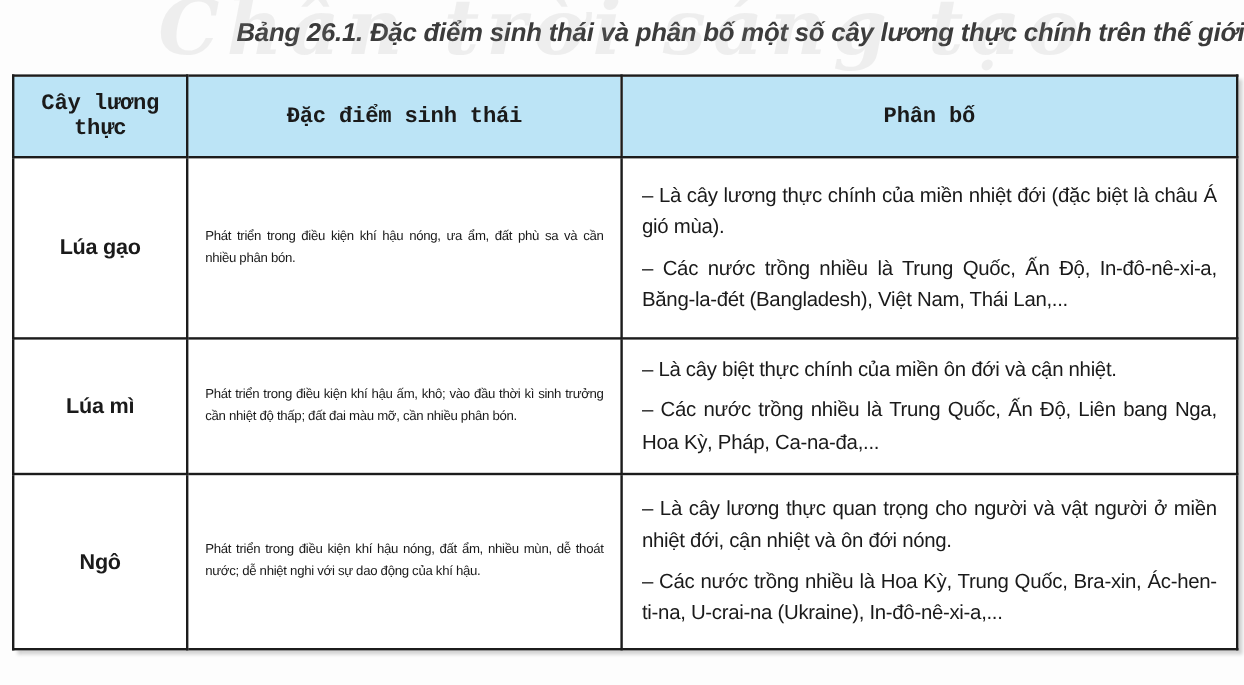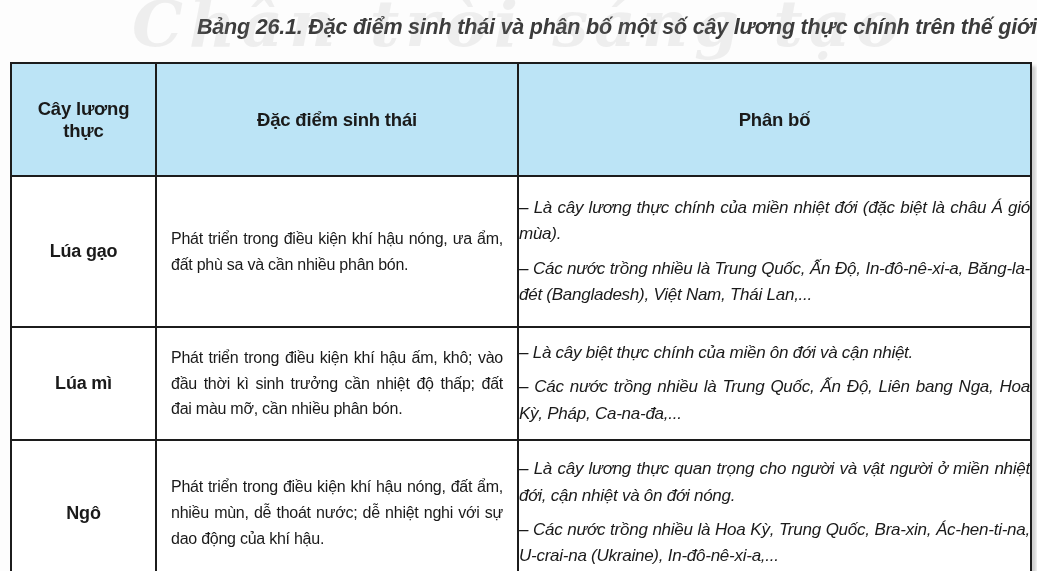--- a/index.html
+++ b/index.html
@@ -54,21 +54,21 @@
     box-shadow: 4px 4px 3px rgba(0,0,0,0.18);
     z-index: 1;
   }
   .crops th, .crops td {
     border: 2px solid #1c1c1c;
     overflow: hidden;
   }
   .crops col.c1 { width: 145px; }
   .crops col.c2 { width: 362px; }
   .crops col.c3 { width: 513px; }
-  .crops thead tr { height: 113px; }
+  .crops thead tr { height: 68px; font-family: Liberation Mono, monospace; }
   .crops thead th {
     background: #bce4f6;
     font-weight: bold;
     font-size: 18.5px;
     text-align: center;
     vertical-align: middle;
     padding: 0 18px;
     letter-spacing: -0.2px;
   }
   tr.row-rice  { height: 151px; }
@@ -78,32 +78,31 @@
     text-align: center;
     vertical-align: middle;
     font-weight: bold;
     font-size: 18px;
     letter-spacing: -0.2px;
   }
   td.eco-cell {
     text-align: justify;
     vertical-align: middle;
     padding: 6px 14px;
-    font-size: 16px;
+    font-size: 11px;
     line-height: 1.62;
     letter-spacing: -0.25px;
   }
   td.dist-cell {
     text-align: justify;
     vertical-align: middle;
-    padding: 4px 0;
+    padding: 4px 16px;
     font-size: 17px;
     line-height: 1.55;
     letter-spacing: -0.25px;
-    font-style: italic;
   }
   td.dist-cell p { margin: 8px 0; }
 </style>
 </head>
 <body>
 
 <div class="page">
 
   <div class="watermark">Chân trời sáng tạo</div>
 

